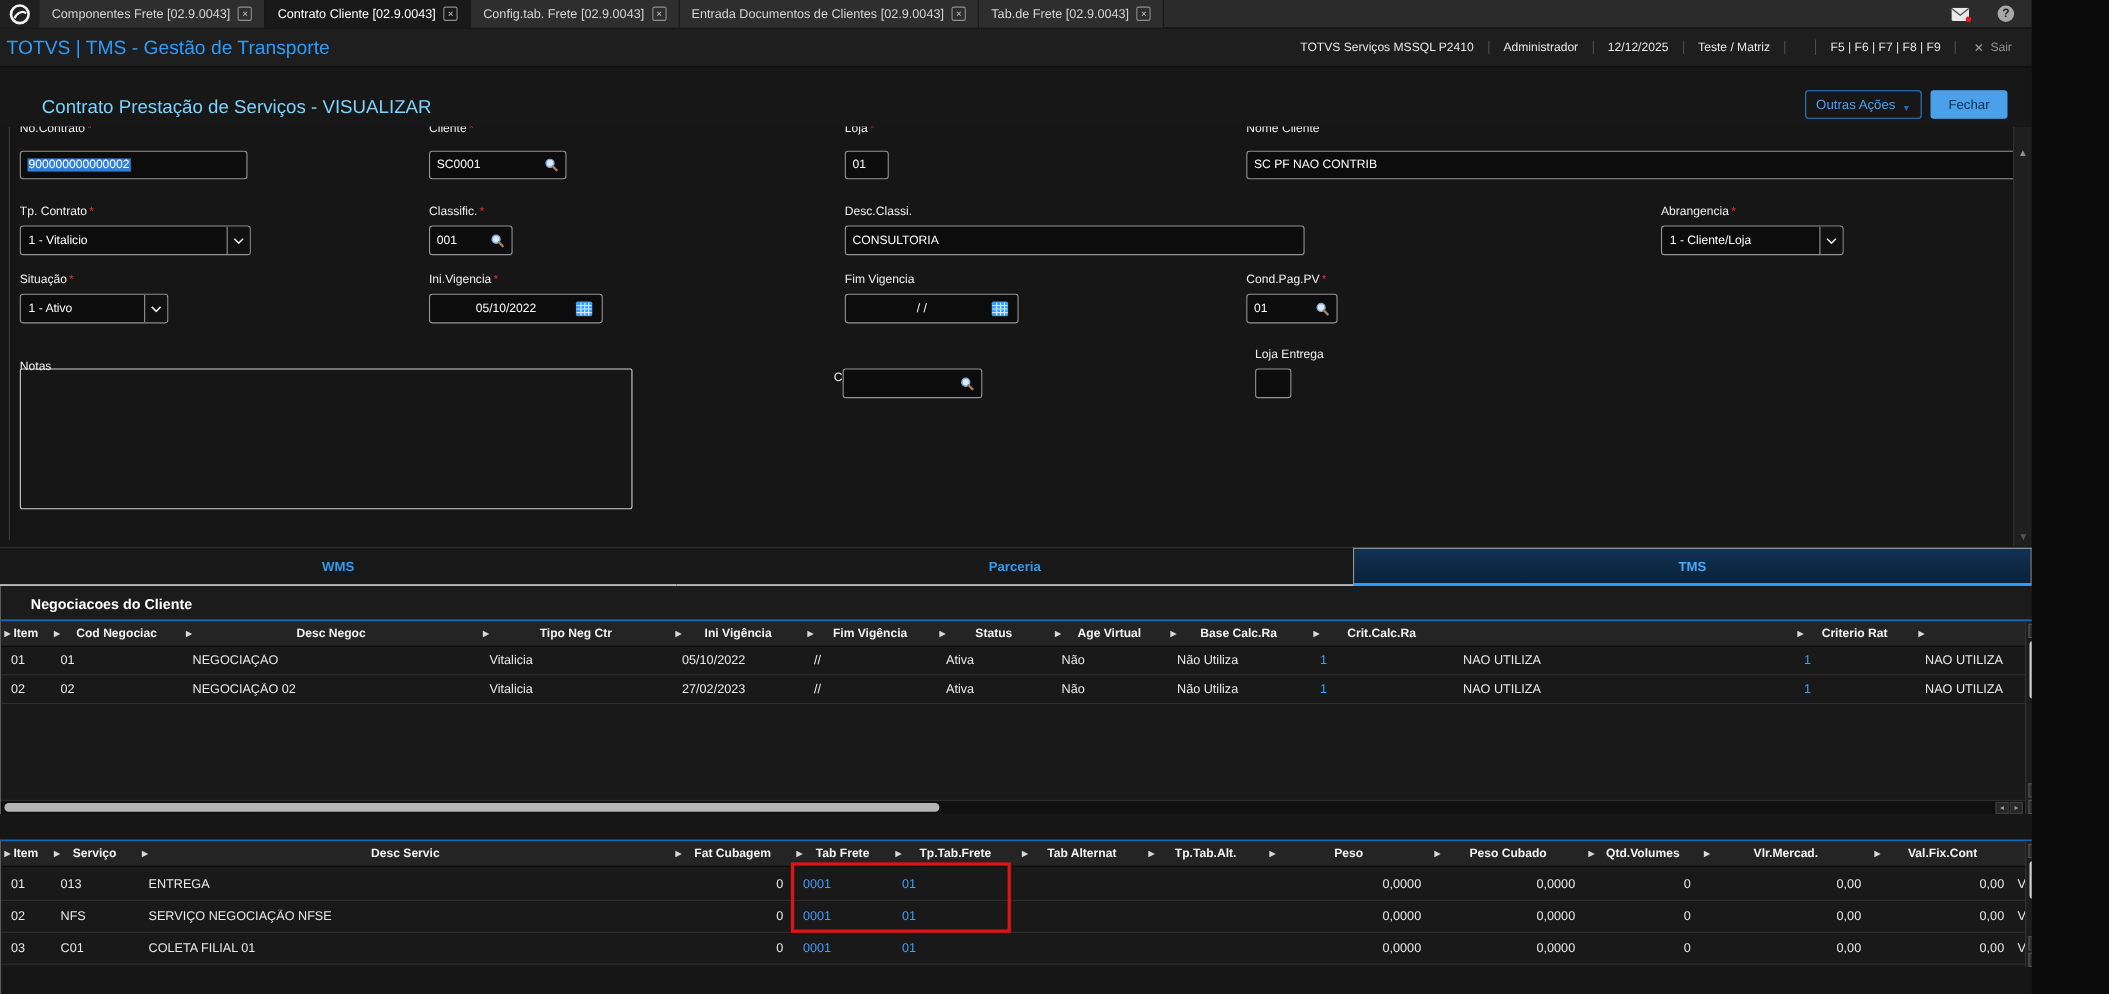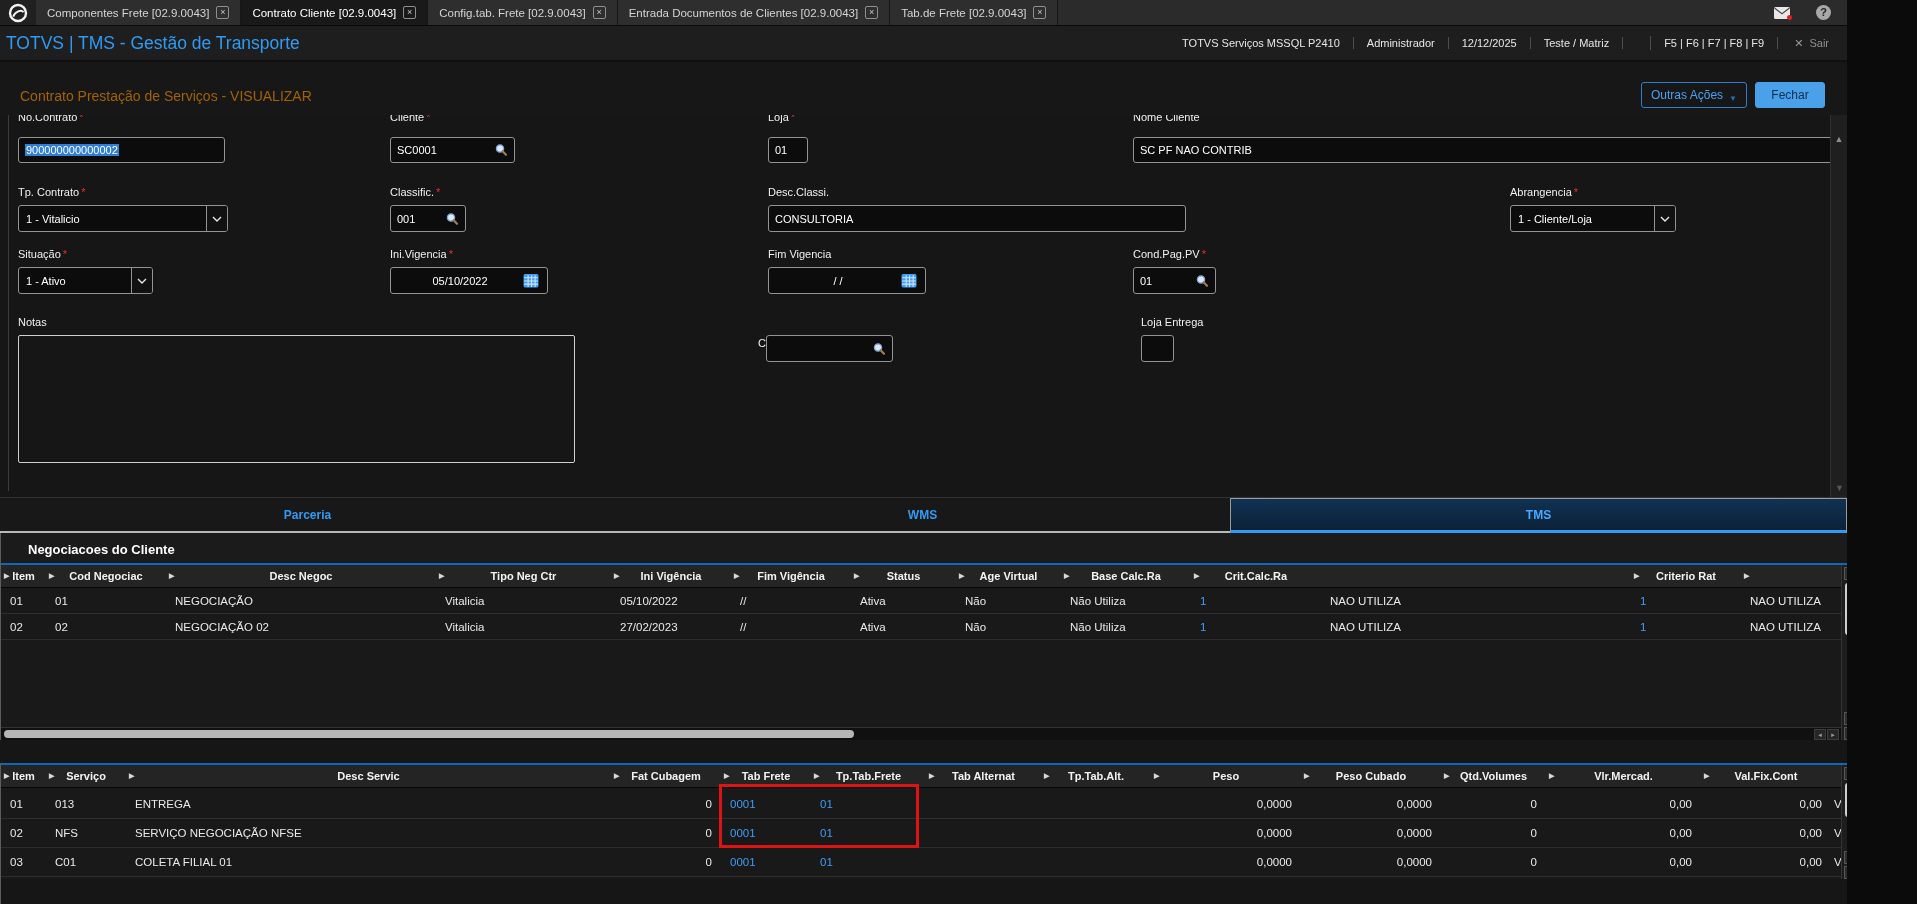--- a/index.html
+++ b/index.html
@@ -28,21 +28,21 @@
   .appheader{ height:36px; background:#1e1e1e; display:flex; align-items:center; padding:0 8px 0 4px;
               border-bottom:2px solid #101010;}
   .app-title{ color:#2f9bf5; font-size:17.5px; padding-left:2px;}
   .hmeta{ margin-left:auto; display:flex; align-items:center; font-size:11px; color:#e6e6e6;}
   .hmeta .mi{ padding:0 13px; border-right:1px solid #4d4d4d; white-space:nowrap;}
   .meta-gap{ width:28px; border-right:1px solid #4d4d4d; height:14px;}
   .sair{ display:flex; align-items:center; gap:6px; padding:0 10px 0 16px; color:#8f8f8f;}
   .x-icon::before{ content:"✕"; color:#9a9a9a; font-size:11px;}
   
   .titlebar{ position:relative; height:53px; background:#171717;}
-  .page-title{ position:absolute; left:20px; top:26px; color:#a16207; font-size:14px;}
+  .page-title{ position:absolute; left:38px; top:26px; color:#7dd3fc; font-size:17px;}
   .btn{ position:absolute; top:20px; height:26px; border-radius:3px; font-size:12px; display:flex;
         align-items:center; justify-content:center; cursor:default;}
   .btn-outline{ right:100px; width:106px; border:1px solid #2a7fd0; color:#4aa2f2; background:transparent; gap:6px;}
   .caret-down{ font-size:8px; color:#1f6ec0; margin-top:6px;}
   .caret-down::before{ content:"▼"; }
   .btn-solid{ right:22px; width:70px; background:#4ba0ea; color:#0d3050; border:1px solid #4ba0ea;}
   
   .formarea{ position:relative; height:382px; overflow:hidden; background:#161616;}
   .formarea::before{ content:""; position:absolute; left:8px; top:0; bottom:6px; width:1px; background:#3c3c3c;}
   .formarea::after{ content:""; position:absolute; left:1893px; top:0; bottom:6px; width:1px; background:#3c3c3c;}
@@ -303,21 +303,21 @@
     <div class="inp" style="left:1133px; top:152px; width:83px; height:27px;">
       <span class="val">01</span>
       <span class="side-icon">
         <svg width="14" height="14" viewBox="0 0 14 14">
             <circle cx="6" cy="5.5" r="3.6" fill="#dce9f8" stroke="#7fa8d9" stroke-width="1.3"></circle>
             <line x1="8.6" y1="8.2" x2="12" y2="11.8" stroke="#9b7b5a" stroke-width="2.2" stroke-linecap="round"></line>
           </svg>
       </span>
     </div>
 
-    <div class="flabel" style="left:18px; top:201px;">Notas</div>
+    <div class="flabel" style="left:18px; top:212px;">Notas</div>
     <div class="notas" style="left:18px; top:220px; width:557px; height:128px;"></div>
 
     <div class="flabel" style="left:758px; top:201px;margin-top:21px;">Cli.Entrega</div>
     <div class="inp" style="left:766px; top:220px; width:127px; height:27px;">
       <span class="val"></span>
       <span class="side-icon">
         <svg width="14" height="14" viewBox="0 0 14 14">
             <circle cx="6" cy="5.5" r="3.6" fill="#dce9f8" stroke="#7fa8d9" stroke-width="1.3"></circle>
             <line x1="8.6" y1="8.2" x2="12" y2="11.8" stroke="#9b7b5a" stroke-width="2.2" stroke-linecap="round"></line>
           </svg>
@@ -330,24 +330,24 @@
     </div>
 
     <div class="form-vscroll">
       <div class="fs-up"></div>
       <div class="fs-down"></div>
     </div>
   </div>
 
   <div class="ftabs">
     <div class="ftab">
+      <span class="ftab-label">WMS</span>
+    </div>
+    <div class="ftab">
       <span class="ftab-label">Parceria</span>
-    </div>
-    <div class="ftab">
-      <span class="ftab-label">WMS</span>
     </div>
     <div class="ftab active">
       <span class="ftab-label">TMS</span>
     </div>
   </div>
 
   <div class="gsec gsec1">
     <div class="gtitle">Negociacoes do Cliente</div>
     <div class="gblue"></div>
     <div class="gwrap">

